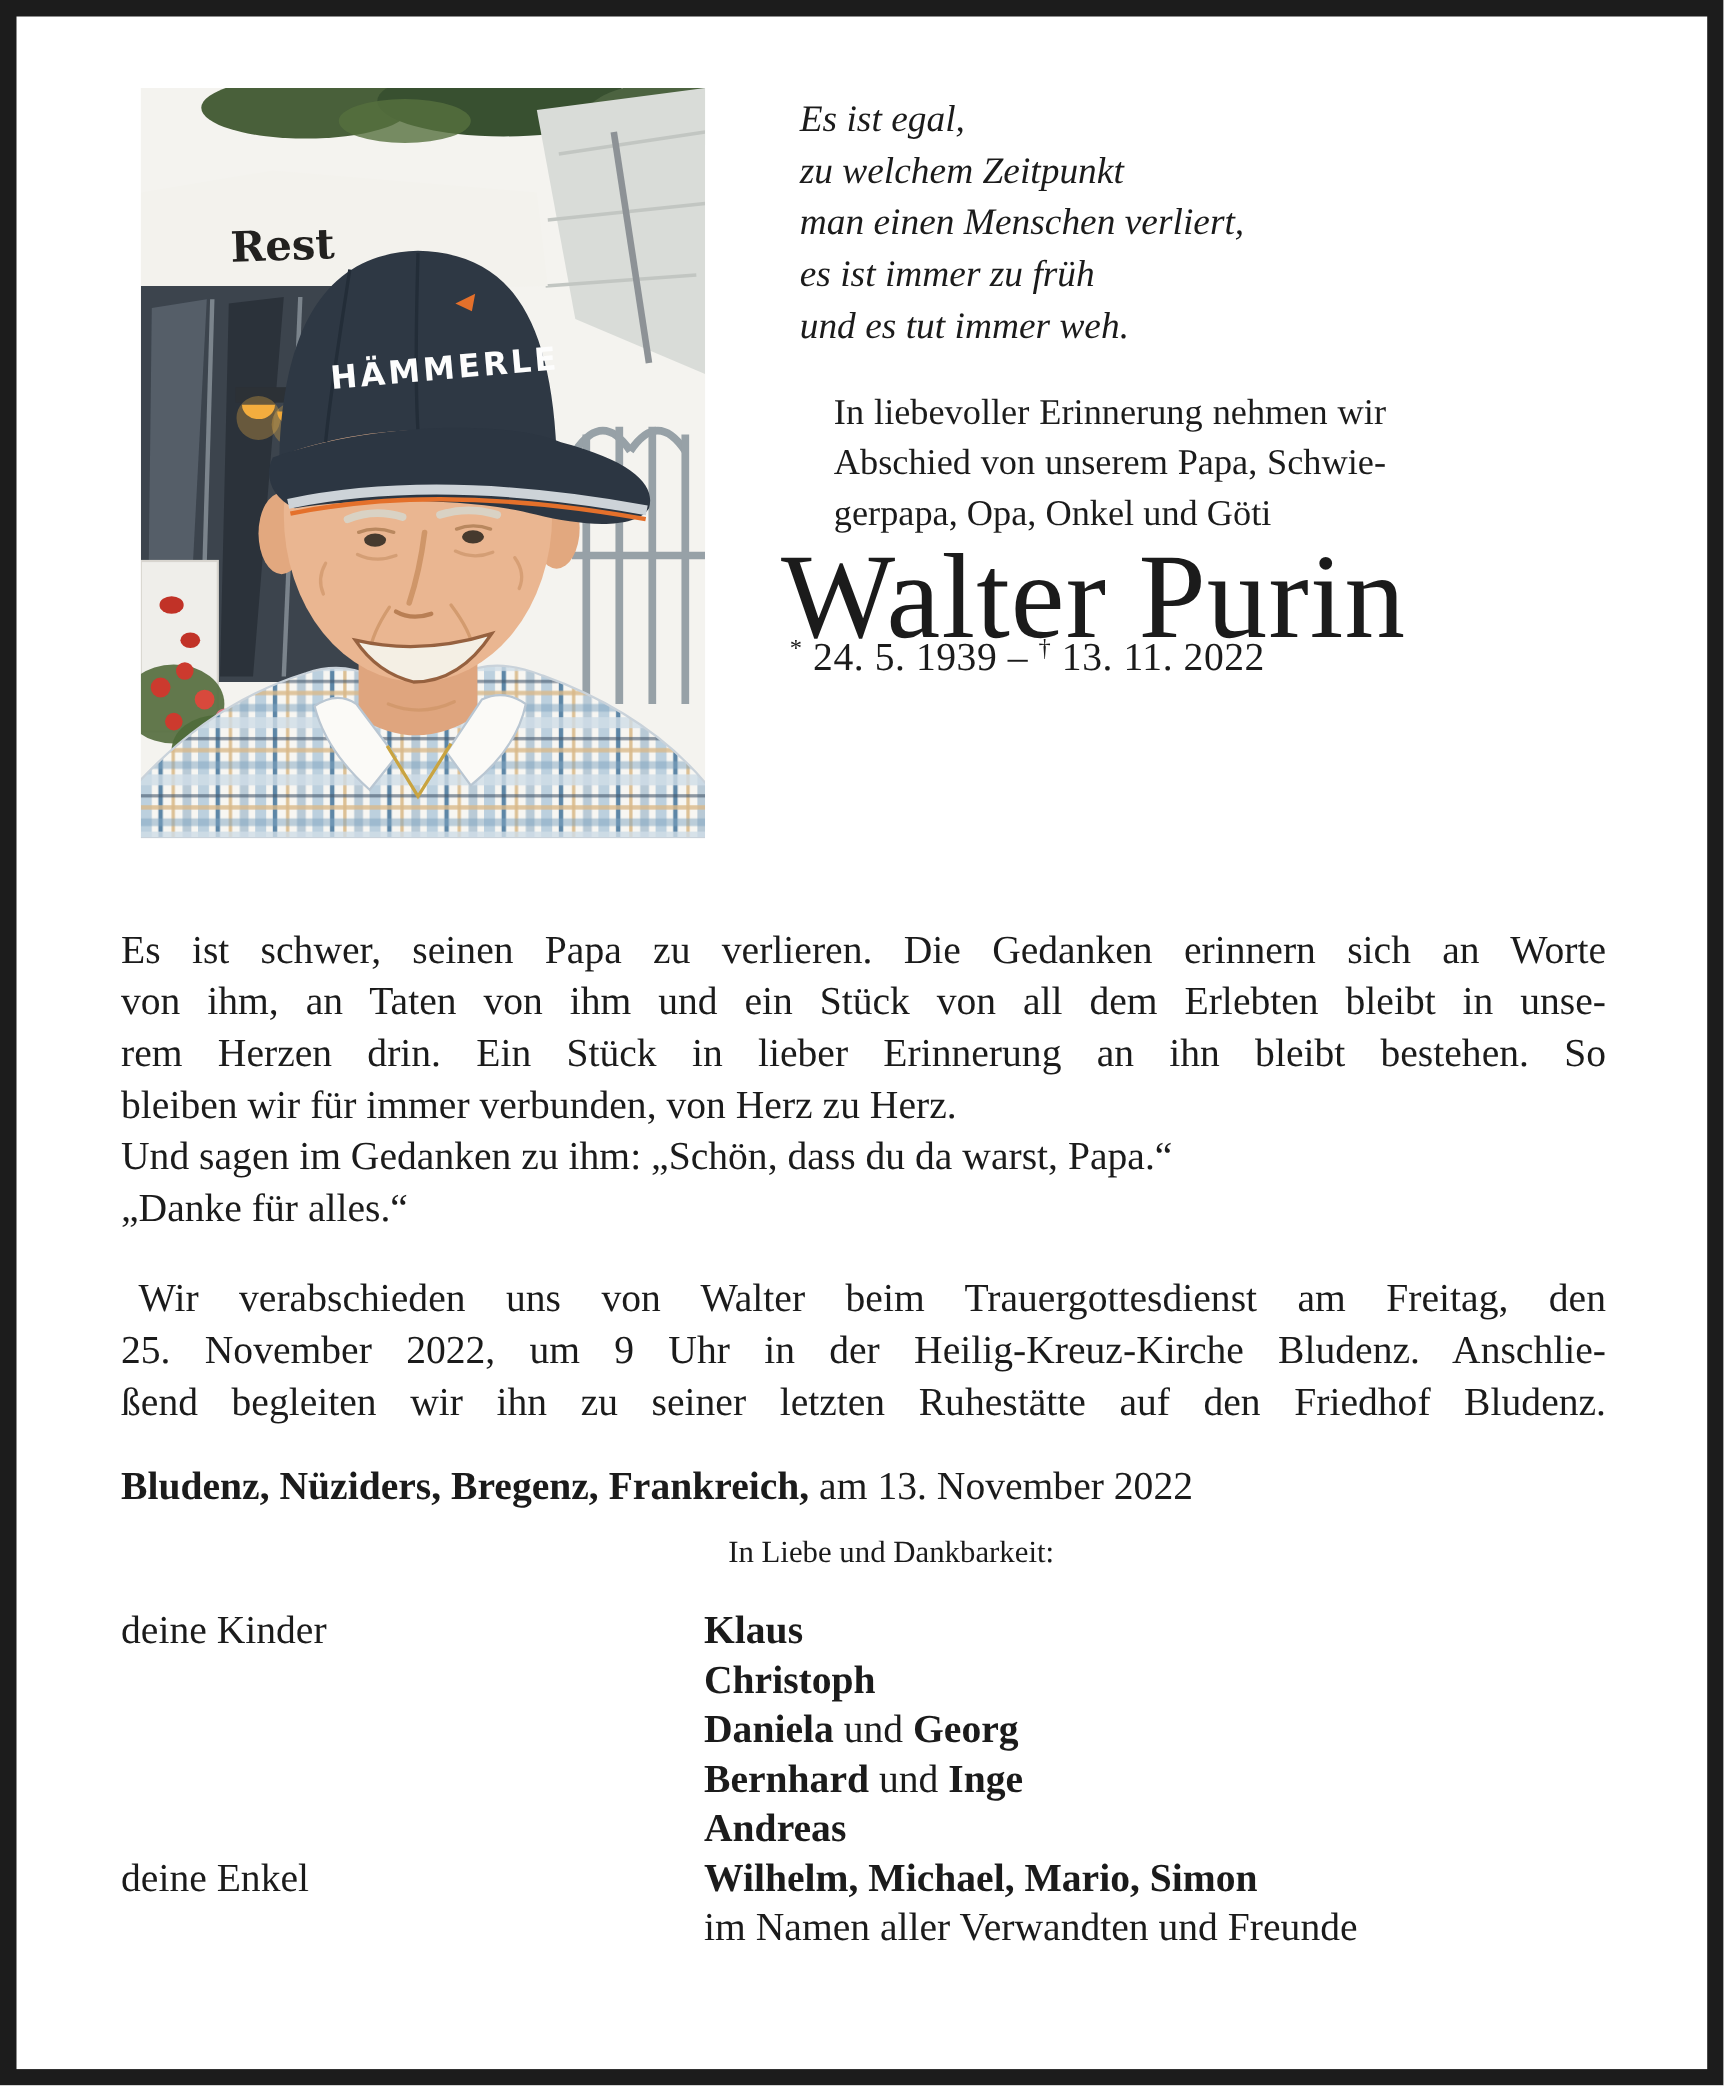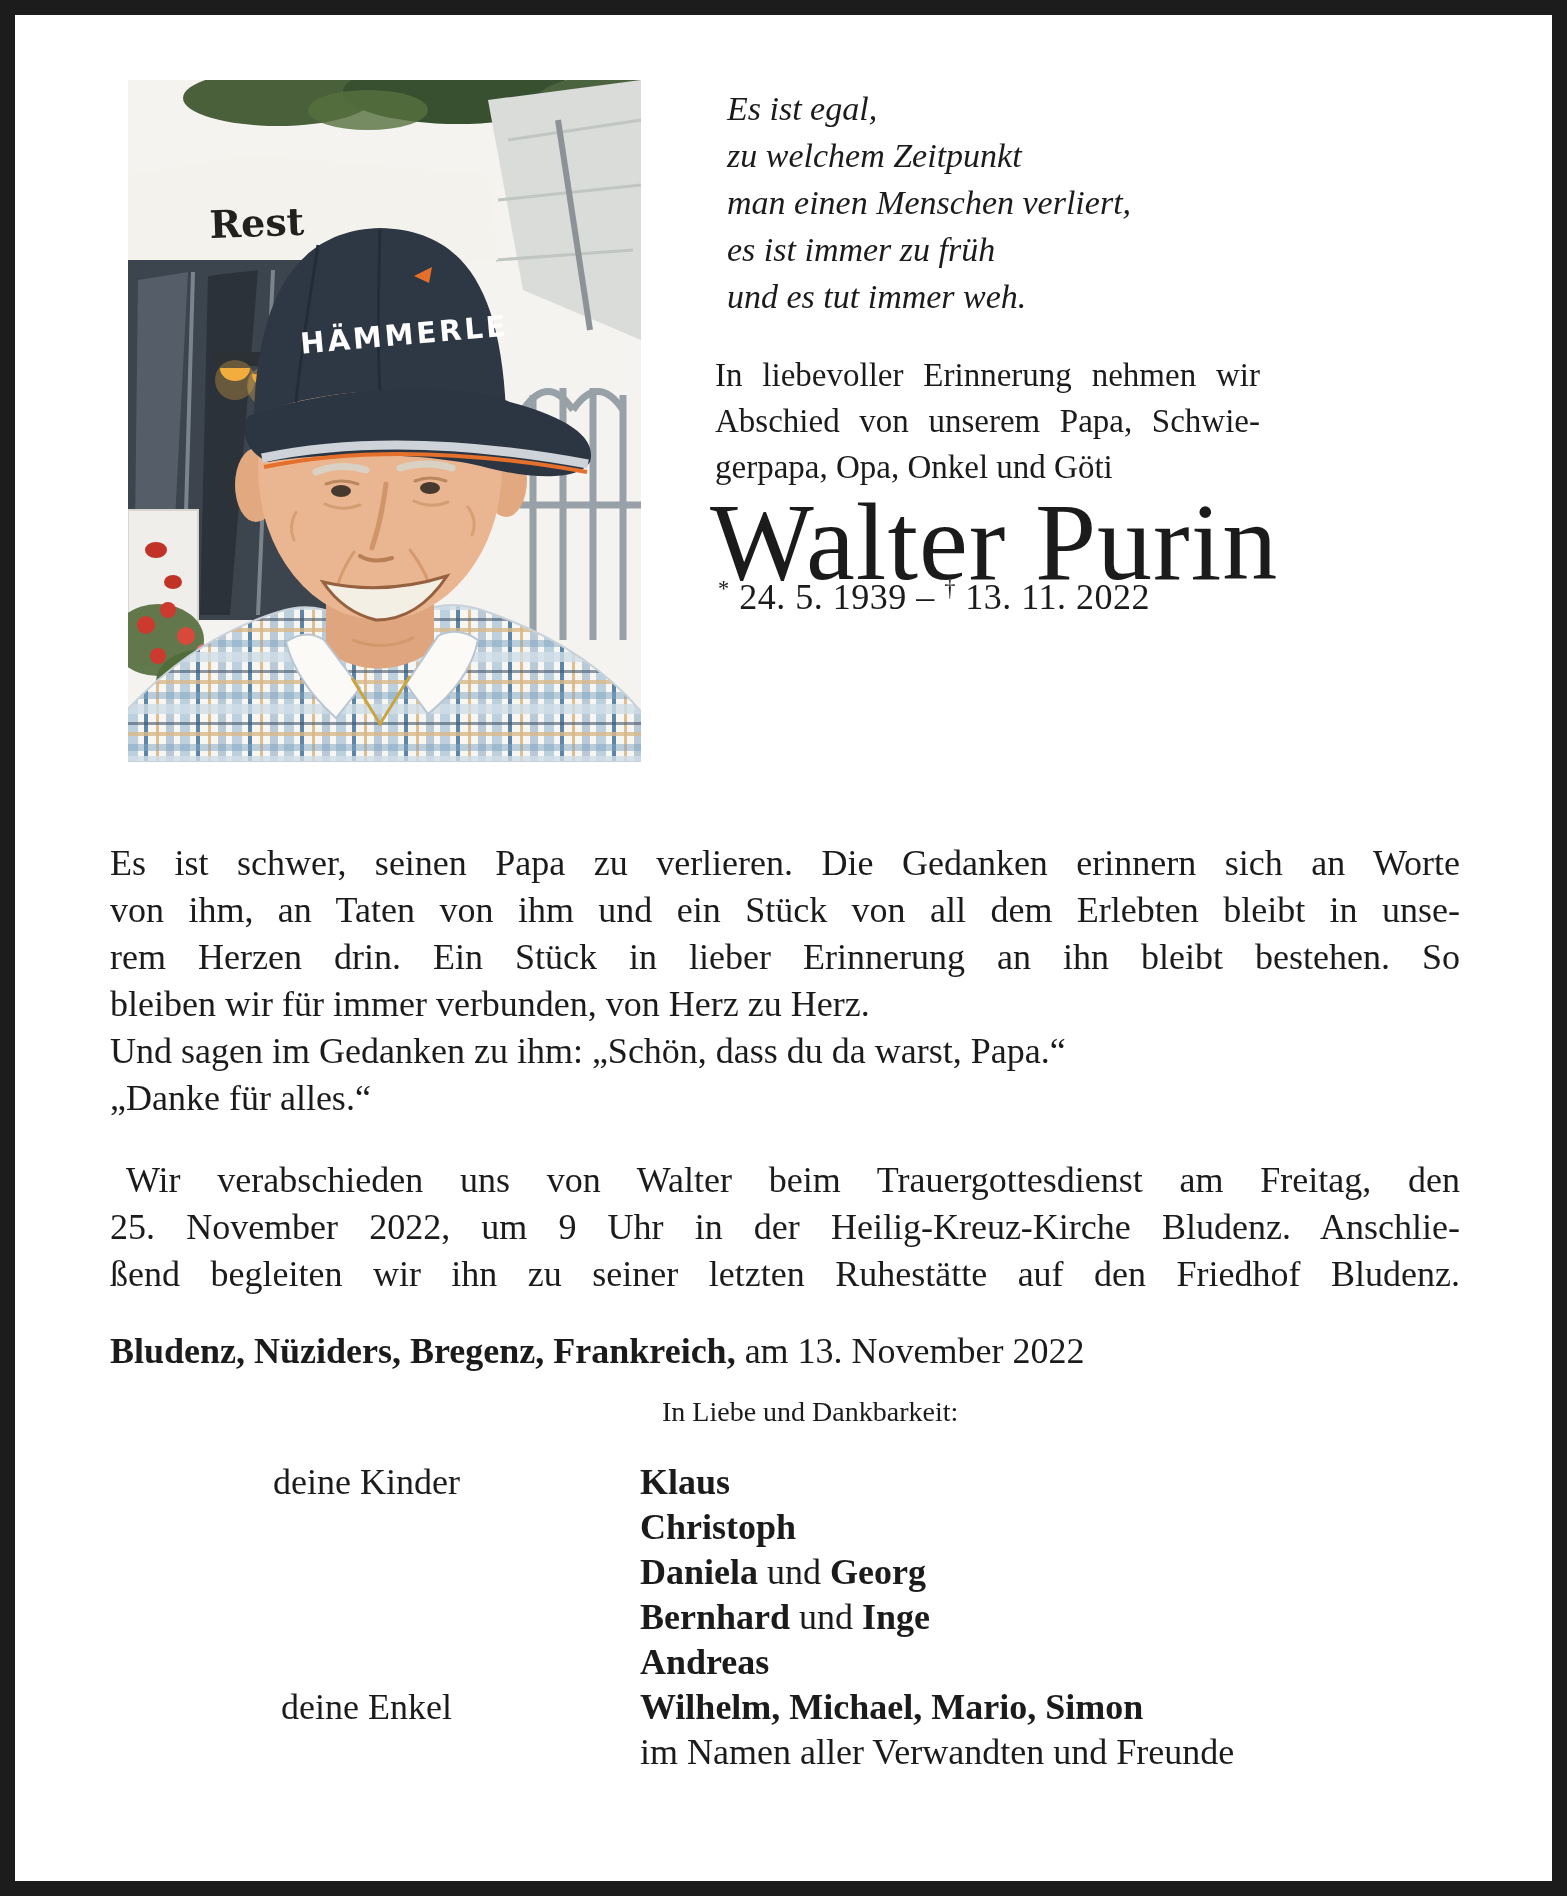--- a/index.html
+++ b/index.html
@@ -23,21 +23,21 @@
   .photo svg{display:block;width:100%;height:100%;}
   .poem{
     position:absolute;left:727px;top:85px;
     font-style:italic;font-size:34px;line-height:47px;
     white-space:nowrap;
   }
   .intro{
     position:absolute;left:715px;top:352px;width:545px;
     font-size:33px;line-height:46px;
   }
-  .intro .line{text-align:justify;}
+  .intro .line{text-align:justify;margin-left:43px;}
   .intro .line.j{text-align-last:justify;}
   .name{
     position:absolute;left:710px;top:482px;
     font-size:110px;line-height:1.1;letter-spacing:1px;white-space:nowrap;
   }
   .dates{
     position:absolute;left:718px;top:576px;
     font-size:36px;font-weight:normal;white-space:nowrap;letter-spacing:0.5px;
   }
   .dates .sym{vertical-align:super;font-size:0.62em;line-height:0;}
@@ -57,21 +57,21 @@
   .dateline .places{font-weight:bold;}
   .closing{
     position:absolute;left:640px;top:1396px;
     font-size:28px;white-space:nowrap;margin-left:22px;
   }
   .signatures{
     position:absolute;left:110px;top:1460px;width:1350px;
     font-size:36px;line-height:45px;
   }
   .sigrow{display:flex;}
-  .sigrow .label{width:513px;text-align:center;flex:none;}
+  .sigrow .label{width:513px;text-align:left;flex:none;}
   .sigrow .names{padding-left:17px;flex:1;white-space:nowrap;}
   .sigrow .b{font-weight:bold;}
 </style>
 </head>
 <body>
 
 <div class="page">
   <div class="frame"></div>
 
   <div class="photo">

